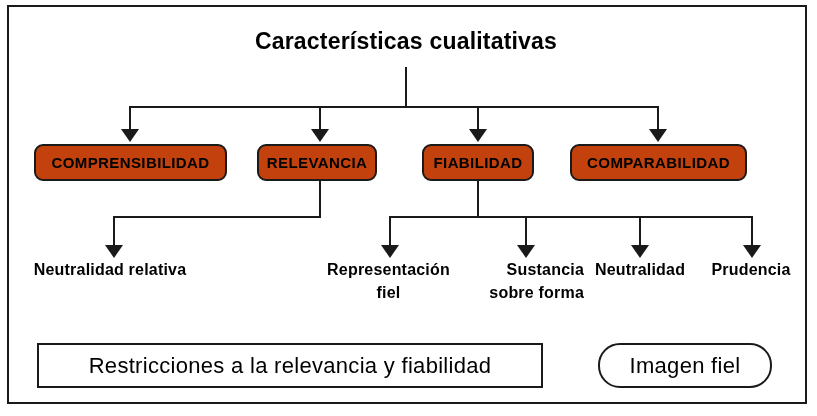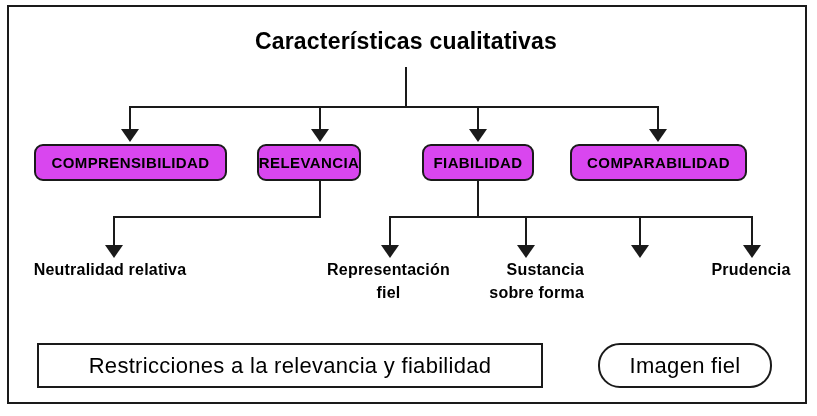--- a/index.html
+++ b/index.html
@@ -34,21 +34,21 @@
     width: 0; height: 0;
     border-left: 9px solid transparent;
     border-right: 9px solid transparent;
     border-top: 13px solid #1a1a1a;
   }
   .rbox {
     position: absolute;
     top: 144px; height: 37px;
     border: 2px solid #1a1a1a;
     border-radius: 9px;
-    background: #d946ef;
+    background: #c2410c;
     box-sizing: border-box;
     display: flex; align-items: center; justify-content: center;
     font-size: 15px; font-weight: bold; letter-spacing: 0.4px;
     white-space: nowrap;
   }
   .lbl {
     position: absolute;
     top: 258px;
     font-size: 16px; font-weight: bold;
     line-height: 23px;
@@ -82,21 +82,21 @@
   <div class="vline" style="left:129px; top:106px; height:24px;"></div>
   <div class="arrow-down" style="left:121px; top:129px;"></div>
   <div class="vline" style="left:319px; top:106px; height:24px;"></div>
   <div class="arrow-down" style="left:311px; top:129px;"></div>
   <div class="vline" style="left:477px; top:106px; height:24px;"></div>
   <div class="arrow-down" style="left:469px; top:129px;"></div>
   <div class="vline" style="left:657px; top:106px; height:24px;"></div>
   <div class="arrow-down" style="left:649px; top:129px;"></div>
 
   <div class="rbox" style="left:34px; width:193px;">COMPRENSIBILIDAD</div>
-  <div class="rbox" style="left:257px; width:104px;">RELEVANCIA</div>
+  <div class="rbox" style="left:257px; width:120px;">RELEVANCIA</div>
   <div class="rbox" style="left:422px; width:112px;">FIABILIDAD</div>
   <div class="rbox" style="left:570px; width:177px;">COMPARABILIDAD</div>
 
   <div class="vline" style="left:319px; top:180px; height:38px;"></div>
   <div class="hline" style="left:113px; top:216px; width:208px;"></div>
   <div class="vline" style="left:113px; top:216px; height:30px;"></div>
   <div class="arrow-down" style="left:105px; top:245px;"></div>
   <div class="lbl" style="left:10px; width:200px;">Neutralidad relativa</div>
 
   <div class="vline" style="left:477px; top:180px; height:38px;"></div>
@@ -105,20 +105,21 @@
   <div class="vline" style="left:389px; top:216px; height:30px;"></div>
   <div class="arrow-down" style="left:381px; top:245px;"></div>
   <div class="lbl" style="left:318px; width:141px;">Representación fiel</div>
 
   <div class="vline" style="left:525px; top:216px; height:30px;"></div>
   <div class="arrow-down" style="left:517px; top:245px;"></div>
   <div class="lbl" style="left:468px; width:116px;text-align:right;">Sustancia sobre forma</div>
 
   <div class="vline" style="left:639px; top:216px; height:30px;"></div>
   <div class="arrow-down" style="left:631px; top:245px;"></div>
+  <div class="lbl" style="left:582px; width:116px;">Neutralidad</div>
 
   <div class="vline" style="left:751px; top:216px; height:30px;"></div>
   <div class="arrow-down" style="left:743px; top:245px;"></div>
   <div class="lbl" style="left:702px; width:98px;">Prudencia</div>
 
   <div class="sbox" style="left:37px; width:506px;">Restricciones a la relevancia y fiabilidad</div>
   <div class="sbox" style="left:598px; width:174px;border-radius:22px;">Imagen fiel</div>
 
 </div>
 

